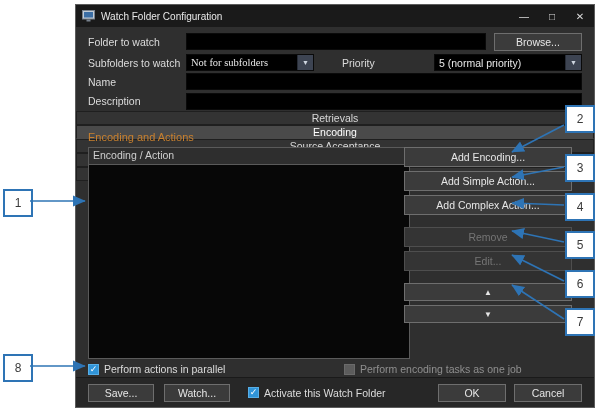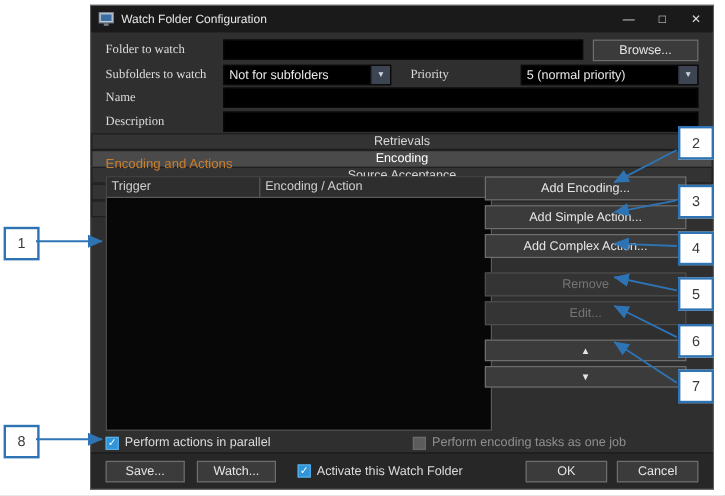--- a/index.html
+++ b/index.html
@@ -15,39 +15,39 @@
   .titlebar{position:absolute;left:0;top:0;right:0;height:22px;background:#1a1a1a;
             display:flex;align-items:center;padding-left:6px;}
   .app-icon{width:13px;height:12px;margin-right:6px;flex:0 0 auto;}
   .title{flex:1;color:#e8e8e8;font-size:10px;white-space:nowrap;overflow:hidden;}
   .win-controls{display:flex;height:22px;}
   .win-btn{width:28px;height:22px;display:flex;align-items:center;justify-content:center;
            color:#dcdcdc;font-size:10px;background:transparent;border:0;cursor:default;
            font-family:"Liberation Sans",sans-serif;}
 
   .row{position:absolute;left:12px;right:12px;height:17px;display:flex;align-items:center;}
-  .row label{width:98px;flex:0 0 auto;color:#dcdcdc;font-family:Liberation Serif, serif;}
+  .row label{width:98px;flex:0 0 auto;color:#dcdcdc;}
   .r-folder{top:28px;}
   .r-sub{top:49px;}
   .r-name{top:68px;}
   .r-desc{top:88px;height:16px;}
   .txt{flex:1;background:#000;border:1px solid #0a0a0a;color:#e8e8e8;height:17px;
        font-size:10.5px;padding:0 3px;font-family:"Liberation Sans",sans-serif;min-width:0;}
   .btn{background:#3b3b3b;border:1px solid #6e6e6e;color:#e6e6e6;font-size:10.5px;
        height:18px;font-family:"Liberation Sans",sans-serif;cursor:default;}
   .browse{width:88px;margin-left:8px;flex:0 0 auto;}
 
   .combo{height:17px;background:#000;border:1px solid #0a0a0a;display:flex;
          align-items:center;color:#e8e8e8;}
   .combo-text{flex:1;padding:0 4px;white-space:nowrap;overflow:hidden;}
   .combo-arrow{width:16px;height:15px;background:#3d4452;border-left:1px solid #272c36;
                display:flex;align-items:center;justify-content:center;color:#cfd6e0;
                font-size:7px;flex:0 0 auto;}
-  .c-sub{width:140px;flex:0 0 auto;}
-  .p-label{width:60px !important;margin-left:16px;}
+  .c-sub{width:128px;flex:0 0 auto;font-family:Liberation Serif, serif;}
+  .p-label{width:60px !important;margin-left:28px;}
   .c-pri{width:148px;margin-left:auto;flex:0 0 auto;}
 
   .tabs{position:absolute;left:0;right:0;top:106px;height:18px;display:flex;flex-direction:column;}
   .tab{flex:1;display:flex;align-items:center;justify-content:center;background:#333;
        border:1px solid #1f1f1f;color:#d8d8d8;font-size:10.5px;white-space:nowrap;}
   .tab.active{background:#4a4a4a;border-bottom-color:#4a4a4a;color:#fff;}
 
   .section-title{position:absolute;left:12px;top:126px;color:var(--accent-orange,#c9802e);
                  font-size:11px;text-align:center;}
 
@@ -161,21 +161,20 @@
       <div class="tab active">Encoding</div>
       <div class="tab">Source Acceptance</div>
       <div class="tab">Cleanup</div>
       <div class="tab">Summary</div>
     </div>
 
     <div class="section-title">Encoding and Actions</div>
 
     <div class="table">
       <div class="thead">
-        <span class="th th1">Trigger</span>
         <span class="th th2">Encoding / Action</span>
       </div>
       <div class="tbody"></div>
     </div>
 
     <div class="actions">
       <button class="abtn">Add Encoding...</button>
       <button class="abtn">Add Simple Action...</button>
       <button class="abtn">Add Complex Action...</button>
       <button class="abtn gap disabled" aria-disabled="true">Remove</button>

